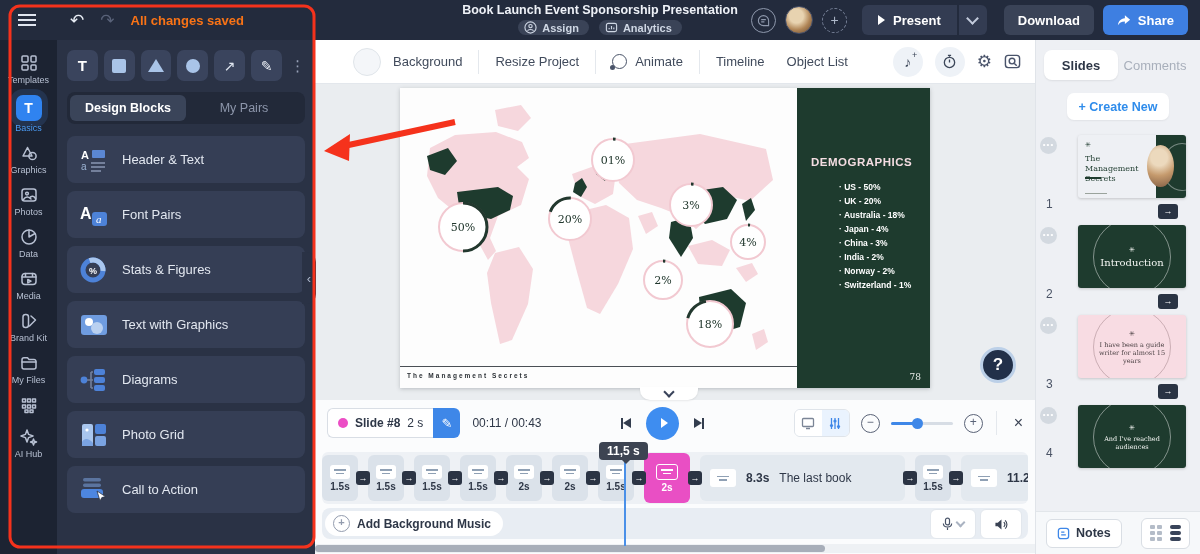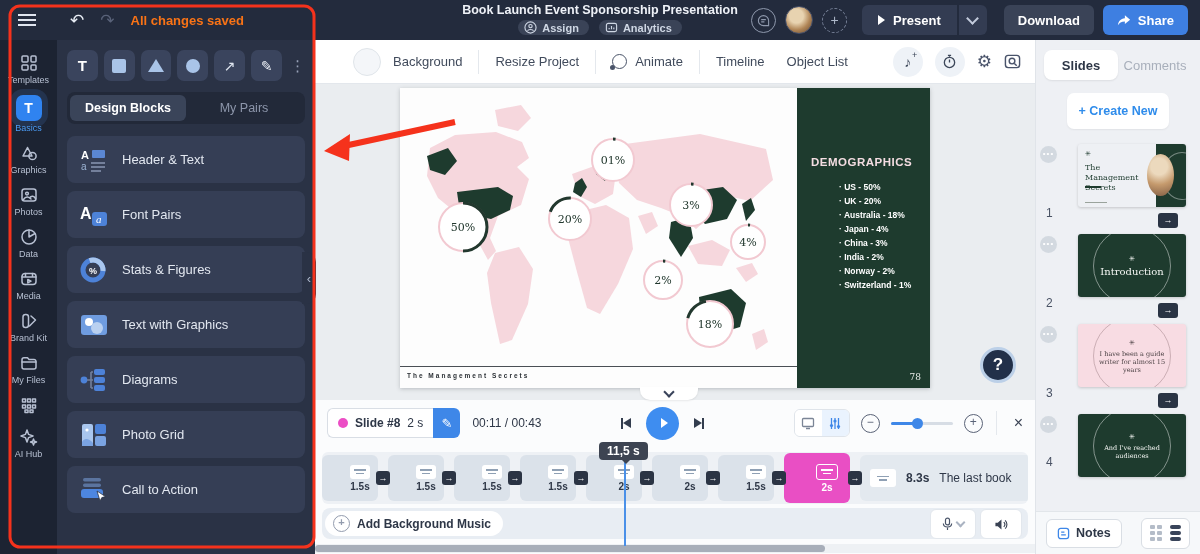--- a/index.html
+++ b/index.html
@@ -106,21 +106,21 @@
   .vt-btn.active{background:#eaf3fe;}
   .zoom-circ{width:17px;height:17px;border:1.4px solid #5a6377;border-radius:50%;color:#5a6377;font-size:12px;line-height:15px;text-align:center;cursor:pointer;}
   .zslider{position:relative;width:62px;height:3px;background:#d7dde5;border-radius:2px;cursor:pointer;}
   .zslider .fill{position:absolute;left:0;top:0;height:3px;width:26px;background:#3e87e8;border-radius:2px;}
   .zslider .knob{position:absolute;left:21px;top:-4px;width:11px;height:11px;border-radius:50%;background:#3e87e8;}
   .tl-close{font-size:16px;color:#3a4354;cursor:pointer;margin-left:4px;}
   .tl-tooltip{position:absolute;left:284px;top:42px;background:#3d4452;color:#fff;font-size:12px;font-weight:700;border-radius:4px;padding:2px 8px;z-index:9;}
   .tl-tooltip:after{content:"";position:absolute;left:22px;bottom:-4px;border-left:5px solid transparent;border-right:5px solid transparent;border-top:5px solid #3d4452;}
   .playhead{position:absolute;left:309px;top:58px;width:2px;height:88px;background:#4a90e8;z-index:8;}
   .tl-blocks{position:absolute;left:7px;top:52px;width:706px;height:52px;display:flex;align-items:center;background:#eef1f5;border-radius:6px;overflow:hidden;}
-  .tblk{flex:none;width:36px;height:46px;background:#dbe2ea;border-radius:6px;display:flex;flex-direction:column;align-items:center;justify-content:center;gap:2px;cursor:pointer;padding-left:20px;}
+  .tblk{flex:none;width:36px;height:46px;background:#dbe2ea;border-radius:6px;display:flex;flex-direction:column;align-items:center;justify-content:center;gap:2px;cursor:pointer;}
   .chip{width:20px;height:14px;background:#fff;border-radius:3px;display:flex;flex-direction:column;justify-content:center;align-items:center;gap:2px;}
   .chip i{display:block;width:12px;height:1.5px;background:#8fa0b4;}
   .chip i.short{width:8px;}
   .tblk .d{font-size:10px;font-weight:700;color:#2e3747;}
   .trans{flex:none;width:14px;height:14px;background:#2b3444;border-radius:3px;color:#fff;font-size:9px;line-height:14px;text-align:center;margin:0 -2px;z-index:2;cursor:pointer;}
   .tblk.sel{width:46px;height:50px;background:#e94fc4;}
   .tblk.sel .d{color:#fff;}
   .tblk.sel .chip{background:transparent;border:1.5px solid #fff;}
   .tblk.sel .chip i{background:#fff;}
   .tblk.wide{flex-direction:row;justify-content:flex-start;gap:10px;padding:0 10px;background:#e3e9ef;}
@@ -135,21 +135,21 @@
   .mic-btn{position:absolute;right:52px;top:1px;width:44px;height:28px;background:#fff;border:1px solid #e2e7ed;border-radius:6px;display:flex;align-items:center;justify-content:center;gap:4px;cursor:pointer;}
   .spk-btn{position:absolute;right:6px;top:1px;width:40px;height:28px;background:#fff;border:1px solid #e2e7ed;border-radius:6px;display:flex;align-items:center;justify-content:center;cursor:pointer;}
   .hscroll{position:absolute;left:0;top:144px;width:720px;height:9px;background:#eef1f4;}
   .hscroll .thumb{position:absolute;left:0;top:1px;width:510px;height:7px;background:#a7aeb9;border-radius:4px;cursor:pointer;}
 
   
   .rpanel{position:absolute;right:0;top:40px;width:165px;height:514px;background:#eef0f4;border-left:1px solid #e0e4e9;box-sizing:border-box;z-index:7;overflow:hidden;}
   .rtabs{display:flex;margin:10px 8px 0 8px;}
   .rtab{flex:1;height:30px;display:flex;align-items:center;justify-content:center;font-size:13px;color:#a8afbb;border-radius:8px;cursor:pointer;}
   .rtab.active{background:#fff;color:#2e3747;font-weight:700;box-shadow:0 1px 2px rgba(0,0,0,.08);}
-  .create-new{width:102px;height:36px;margin:13px auto 0 auto;background:#fff;border-radius:7px;display:flex;align-items:center;justify-content:center;font-size:12.5px;font-weight:700;color:#2f8ceb;box-shadow:0 1px 2px rgba(0,0,0,.06);cursor:pointer;}
+  .create-new{width:102px;height:27px;margin:13px auto 0 auto;background:#fff;border-radius:7px;display:flex;align-items:center;justify-content:center;font-size:12.5px;font-weight:700;color:#2f8ceb;box-shadow:0 1px 2px rgba(0,0,0,.06);cursor:pointer;}
   .slist{margin-top:15px;}
   .srow{position:relative;padding-left:42px;margin-bottom:1px;}
   .srow .dots{position:absolute;left:4px;top:2px;width:17px;height:17px;border-radius:50%;background:#d3d9e0;color:#fff;font-size:8px;letter-spacing:1px;text-align:center;line-height:16px;cursor:pointer;}
   .srow .num{position:absolute;left:10px;bottom:8px;font-size:12px;color:#4a5365;}
   .thumb2{position:relative;width:108px;height:63px;border-radius:3px;box-shadow:0 1px 3px rgba(0,0,0,.18);overflow:hidden;cursor:pointer;}
   .trans-mid{width:20px;height:15px;background:#2a3444;border-radius:3px;color:#fff;font-size:9px;line-height:15px;text-align:center;margin:6px 0 6px 80px;cursor:pointer;}
   .th-green{background:#1e3b2e;}
   .th-pink{background:#f8dce3;}
   .th-circle:before{content:"";position:absolute;left:50%;top:50%;transform:translate(-50%,-50%);width:76px;height:76px;border-radius:50%;border:1px solid rgba(255,255,255,.45);}
   .th-pink.th-circle:before{border-color:rgba(120,90,95,.35);}

